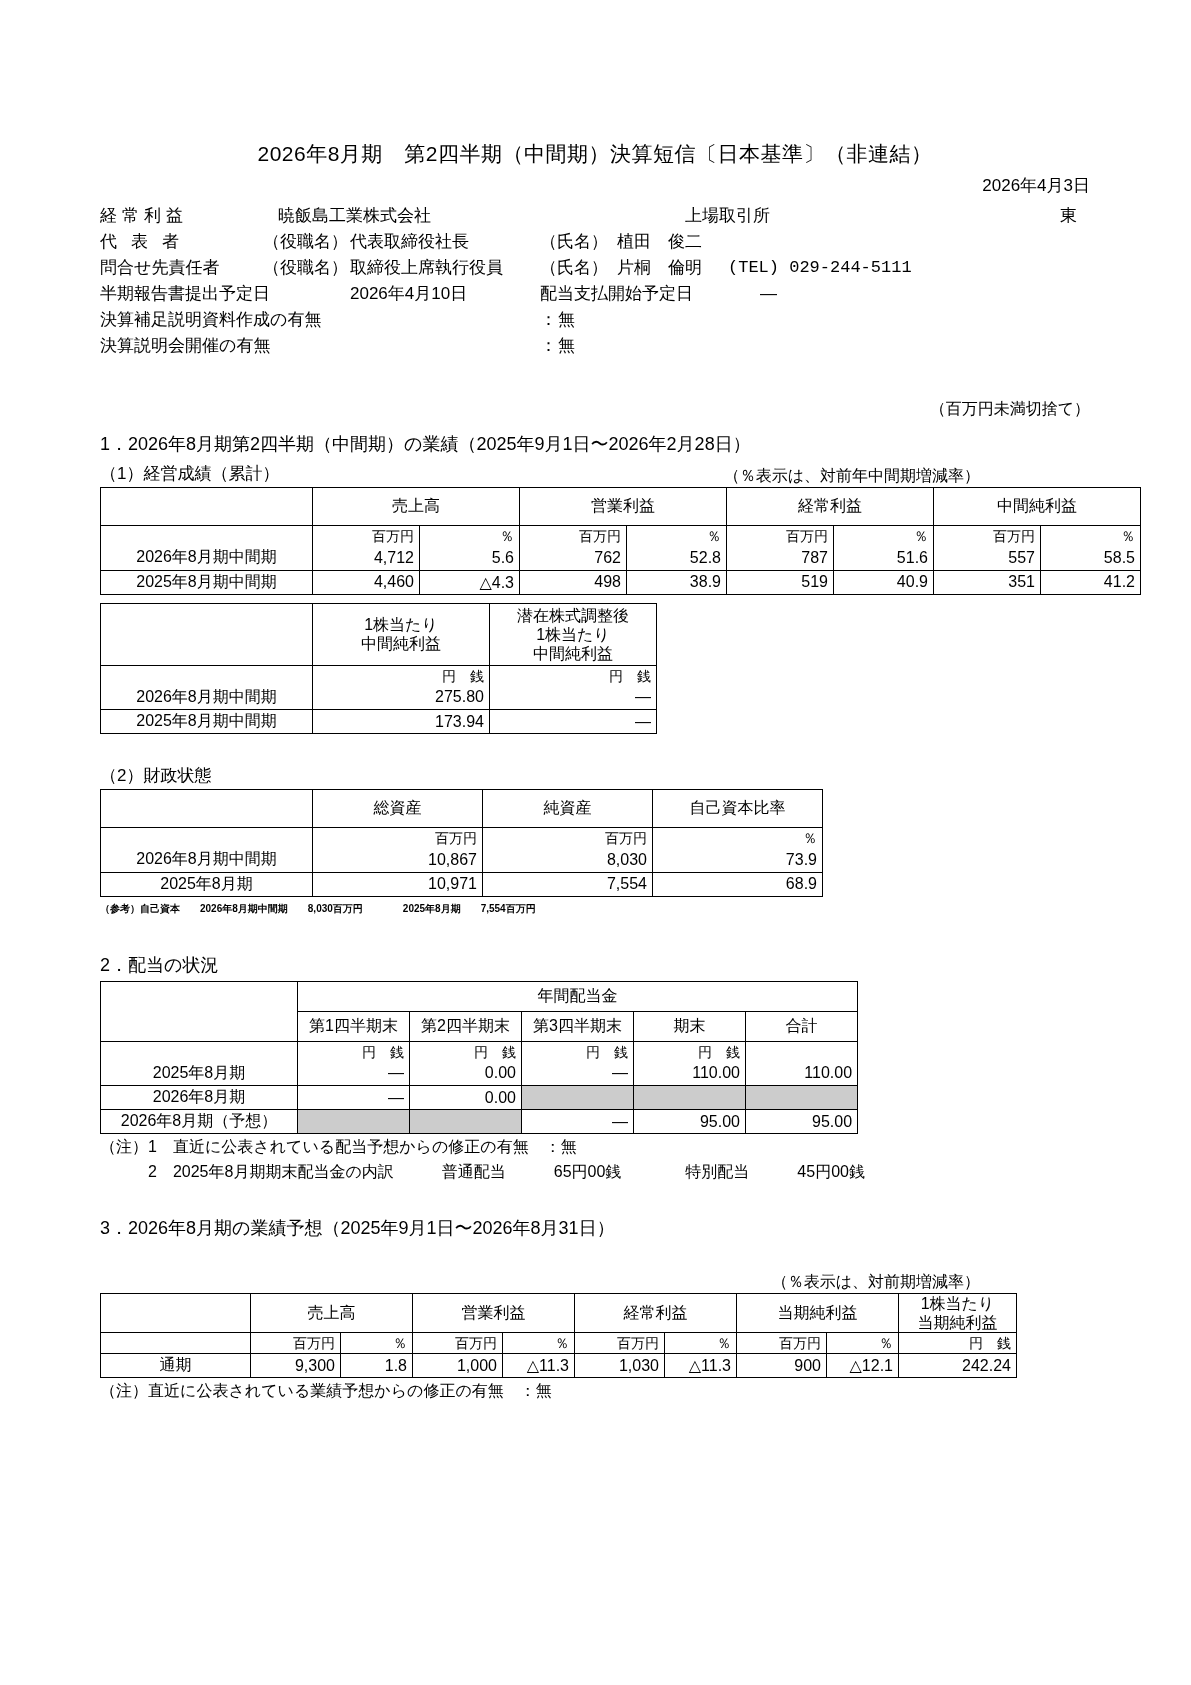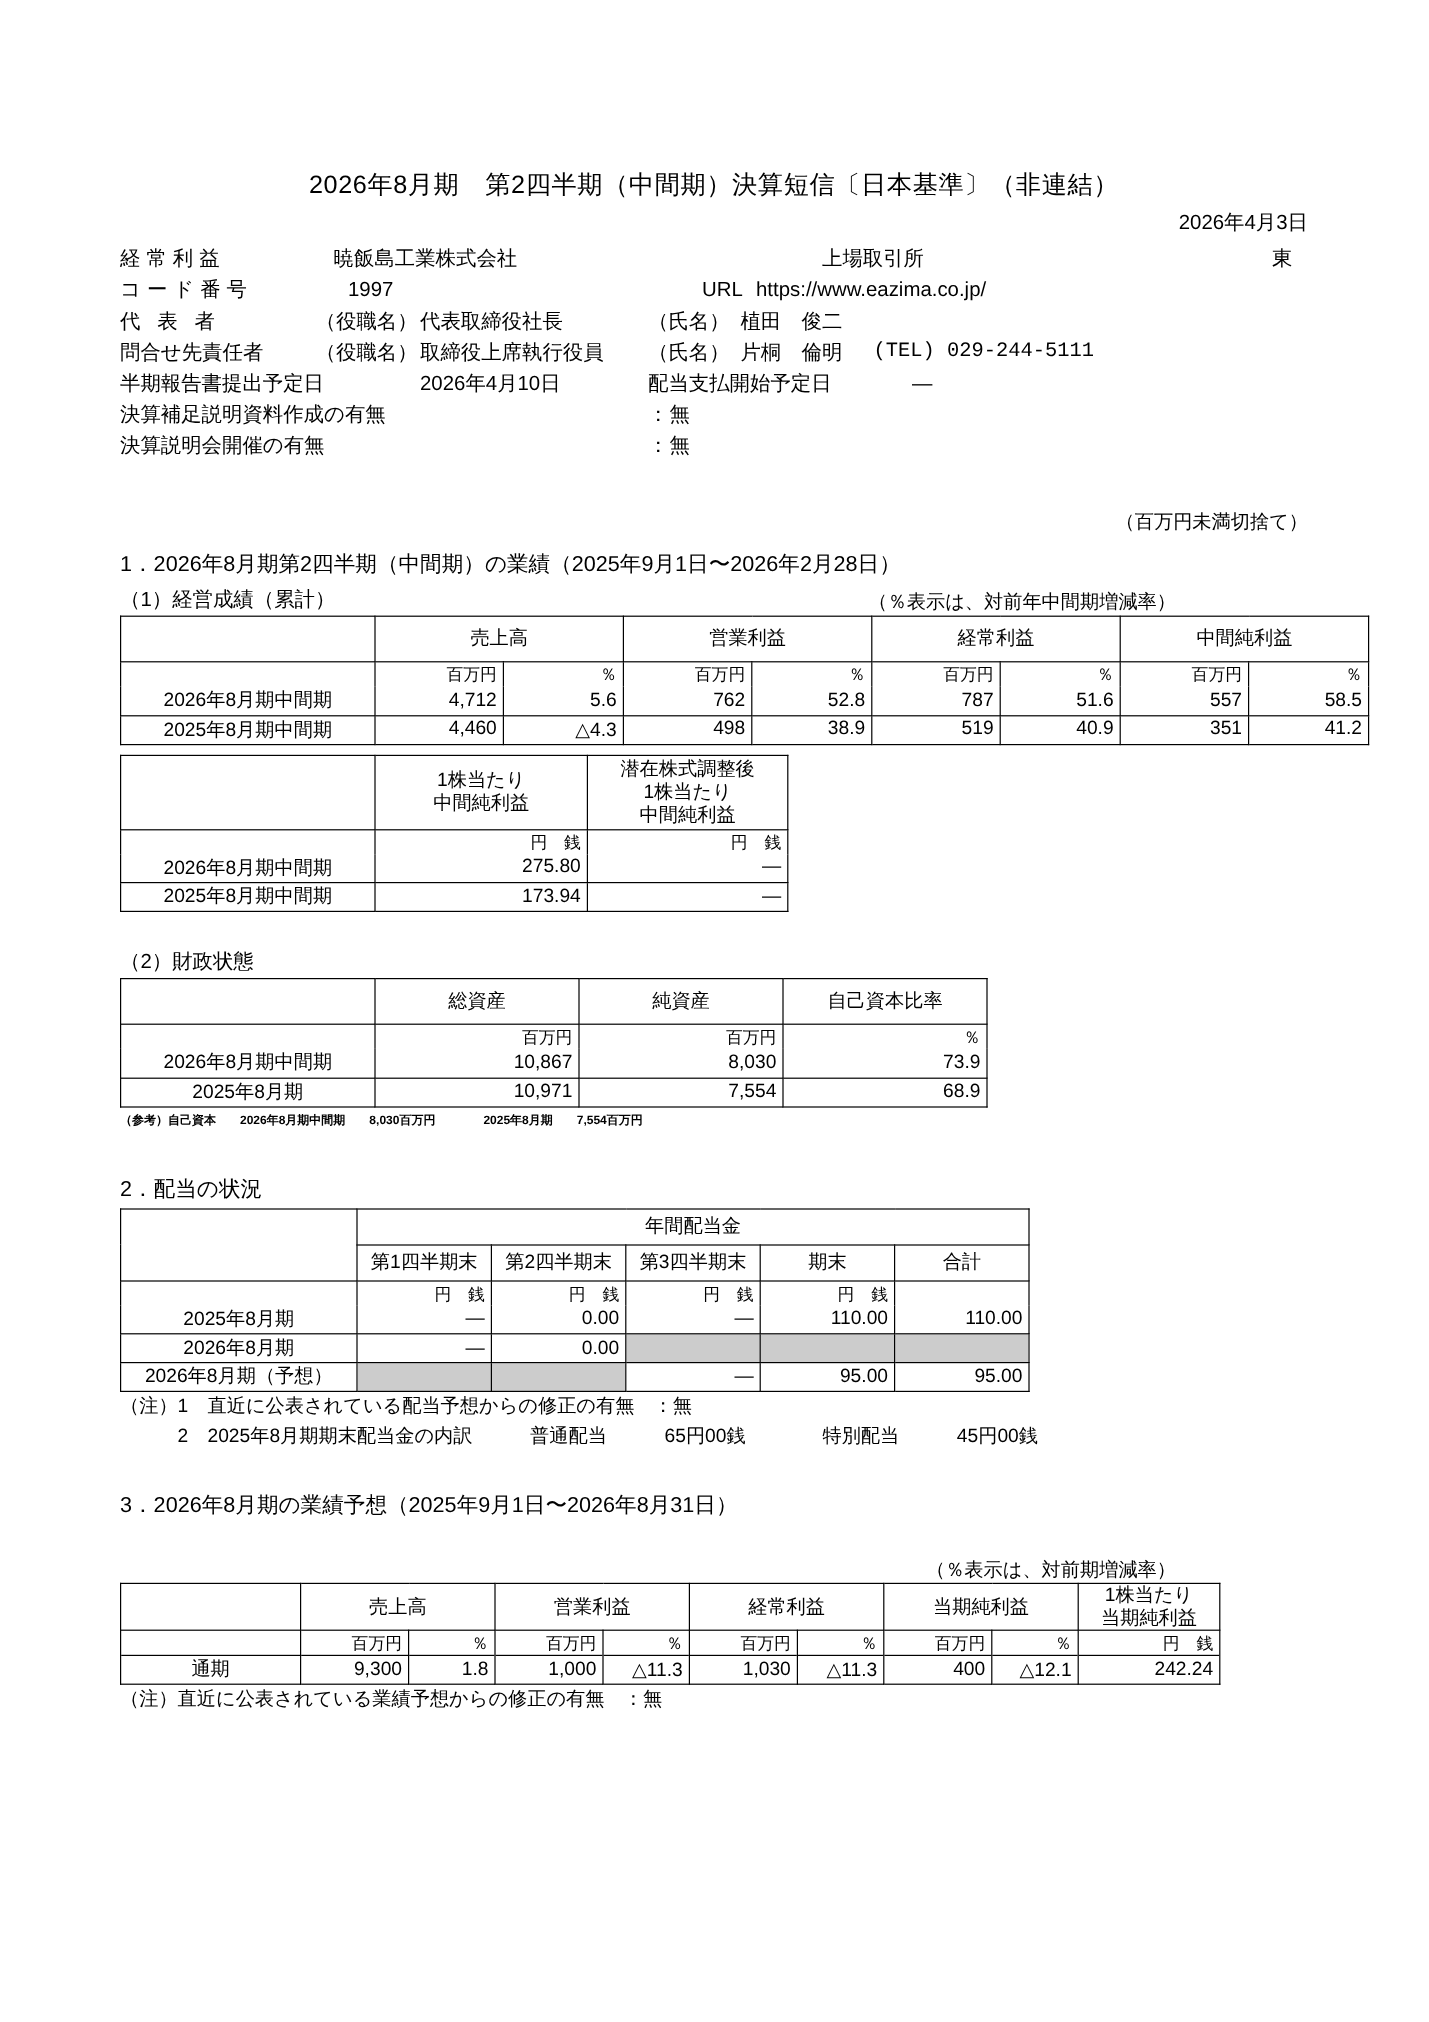--- a/index.html
+++ b/index.html
@@ -144,26 +144,20 @@
     <div class="date-right">2026年4月3日</div>
 
     
     <div class="hdr-line">
       <span class="hdr-label">経常利益</span>
       <span class="at" style="left:178px;">暁飯島工業株式会社</span>
       <span class="at" style="left:585px;">上場取引所</span>
       <span class="at" style="left:960px;">東</span>
     </div>
 
-    <div class="hdr-line">
-      <span class="hdr-label">コード番号</span>
-      <span class="at" style="left:190px;">1997</span>
-      <span class="at" style="left:485px;">URL</span>
-      <span class="at" style="left:530px;">https://www.eazima.co.jp/</span>
-    </div>
 
     <div class="hdr-line">
       <span class="hdr-label" style="letter-spacing:14px;">代表者</span>
       <span class="at" style="left:163px;">（役職名）</span>
       <span class="at" style="left:250px;">代表取締役社長</span>
       <span class="at" style="left:440px;">（氏名）</span>
       <span class="at" style="left:517px;">植田　俊二</span>
     </div>
 
     <div class="hdr-line">
@@ -458,21 +452,21 @@
         <td class="unit-cell">円　銭</td>
       </tr>
       <tr class="h-data">
         <td class="ctr">通期</td>
         <td class="rgt">9,300</td>
         <td class="rgt">1.8</td>
         <td class="rgt">1,000</td>
         <td class="rgt">△11.3</td>
         <td class="rgt">1,030</td>
         <td class="rgt">△11.3</td>
-        <td class="rgt">400</td>
+        <td class="rgt">900</td>
         <td class="rgt">△12.1</td>
         <td class="rgt">242.24</td>
       </tr>
     </tbody>
       </table>
 
     <div class="notes-line">（注）直近に公表されている業績予想からの修正の有無　：無</div>
 
   </div>
 </div>

